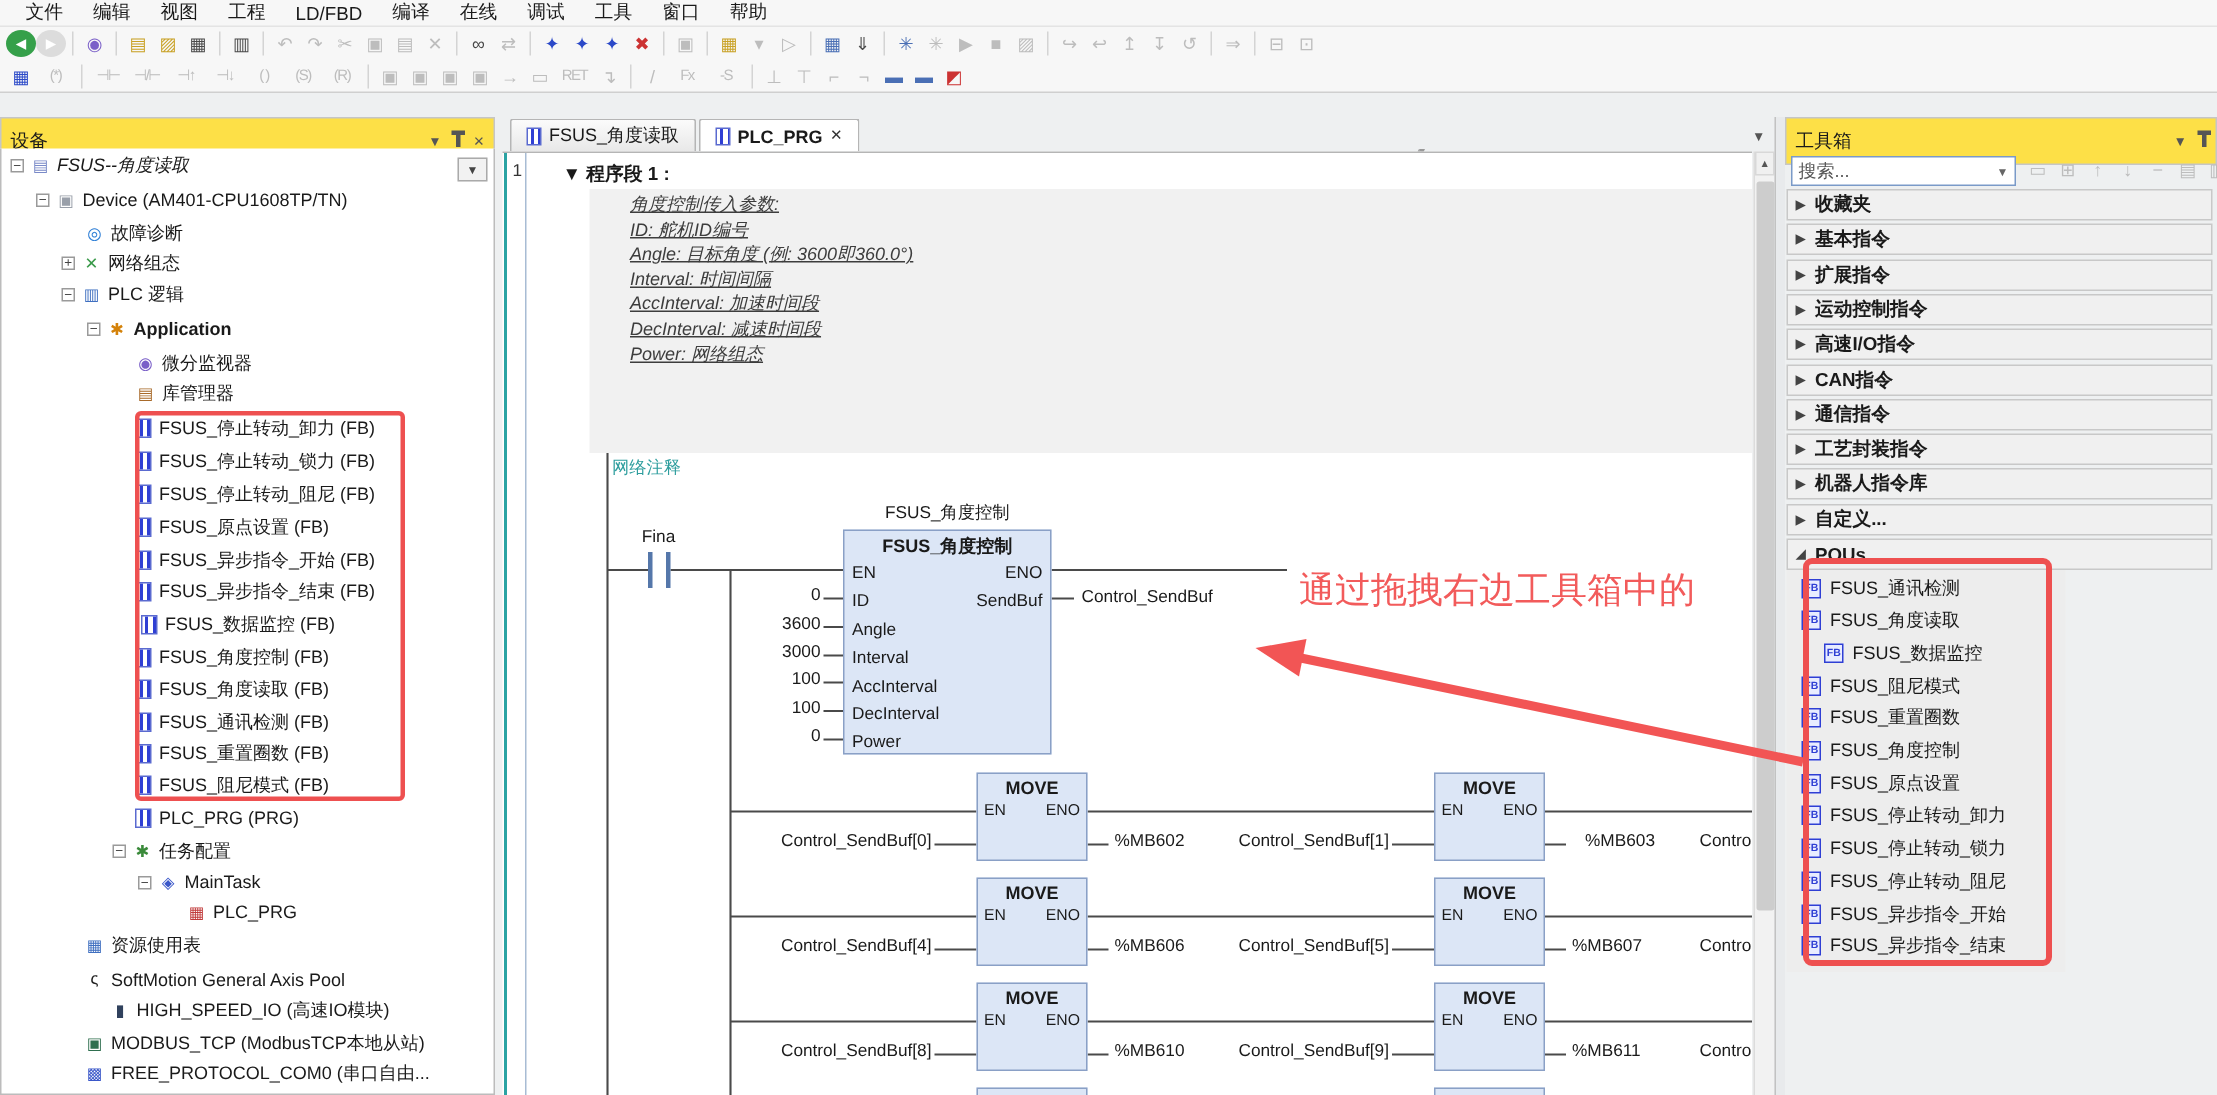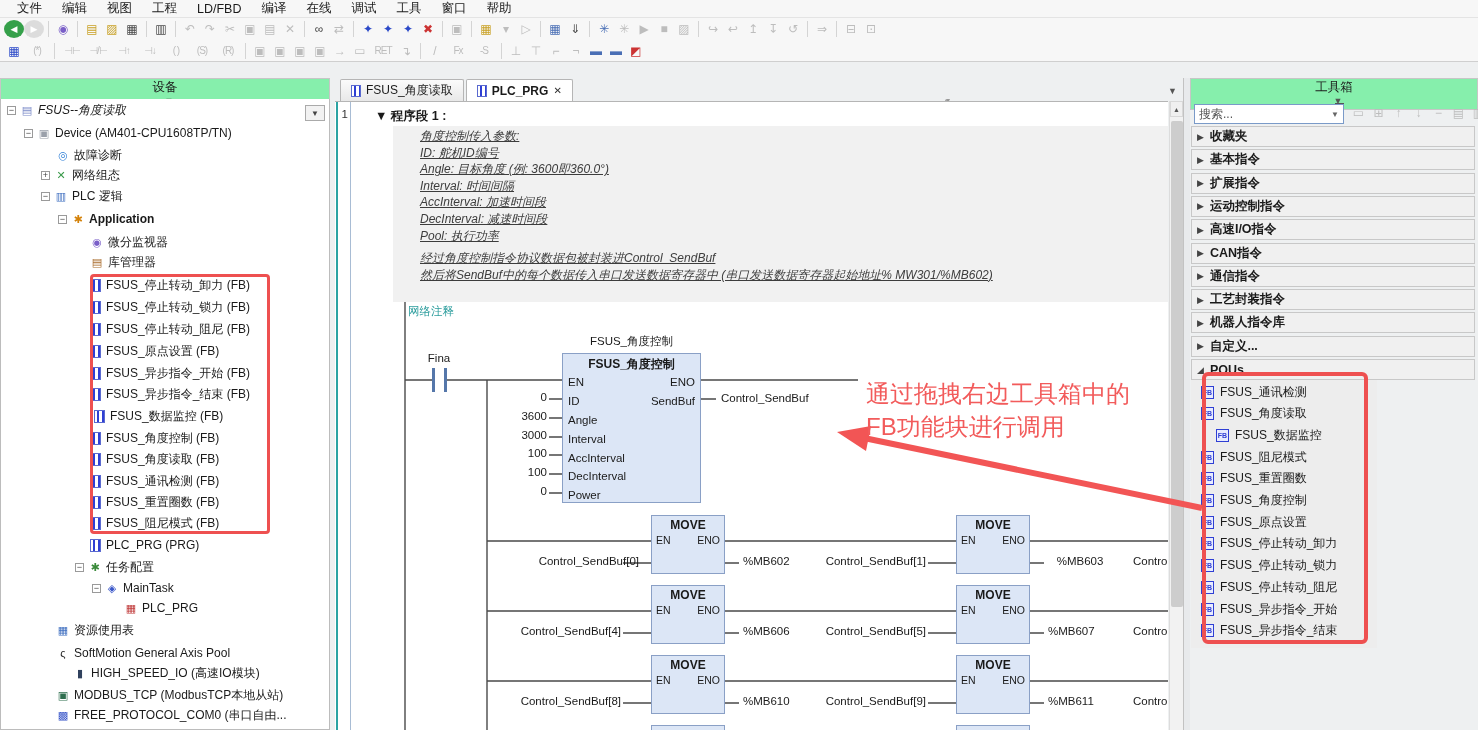--- a/index.html
+++ b/index.html
@@ -14,21 +14,21 @@
   #tb1 { top:18px; } #tb2 { top:40px; border-bottom:1px solid #cfcfcf; }
   .tbi { min-width:20px; height:20px; display:flex; align-items:center; justify-content:center; font-size:12px; border-radius:2px; }
   .tbi.wide { min-width:26px; font-size:10px; letter-spacing:-1px; }
   .tb-sep { width:1px; height:16px; background:#d4d4d4; margin:0 4px; }
   .dis{color:#bdbdbd} .c-dark{color:#4a4a4a} .c-gold{color:#c9a227} .c-blue{color:#2b49c8}
   .c-red{color:#cc3333} .c-steel{color:#4a6fb5} .c-purple{color:#7a5fc8}
   .nav{width:18px; height:18px; border-radius:50%; color:#fff; font-size:9px; }
   .on-grn{background:#35a04a} .off-nav{background:#dcdcdc}
 
   
-  .phead { position:absolute; height:32px; background:#86efac; border:1px solid #c6c6c6; display:flex; align-items:center; padding:0 6px; font-size:12.5px;flex-direction:column; }
+  .phead { position:absolute; height:32px; background:#fde047; border:1px solid #c6c6c6; display:flex; align-items:center; padding:0 6px; font-size:12.5px; }
   .phead .sp { flex:1; }
   .phico { color:#555; font-size:9px; margin-left:8px; }
   .pin { width:3px; height:8px; background:#555; position:relative; margin-left:10px; }
   .pin::after { content:""; position:absolute; top:-3px; left:-3px; width:9px; height:3px; background:#555; }
 
   
   #left-panel { position:absolute; left:0; top:99px; width:330px; height:631px; background:#fff; border:1px solid #bcbcbc; border-top:none; overflow:hidden; }
   .trow { position:absolute; height:20px; display:flex; align-items:center; white-space:nowrap; }
   .texp { width:9px; height:9px; border:1px solid #9a9a9a; background:#fff; font-size:9px; line-height:7px; text-align:center; color:#444; margin-right:4px; flex:none; }
   .gi { width:14px; margin-right:4px; text-align:center; flex:none; font-size:11px; }
@@ -365,25 +365,21 @@
       <span>程序段  1 :</span>
     </div>
     <div id="cmt-rect"></div>
     <div class="cmt" style="position:absolute;left:85px;top:26px;" id="cmt1">
         <div>角度控制传入参数: </div>
         <div>ID: 舵机ID编号</div>
         <div>Angle: 目标角度 (例: 3600即360.0°) </div>
         <div>Interval: 时间间隔</div>
         <div>AccInterval: 加速时间段</div>
         <div>DecInterval: 减速时间段</div>
-        <div>Pool: 执行功率</div>
-      </div>
-    <div class="cmt" style="position:absolute;left:85px;top:148px;" id="cmt2">
-        <div>经过角度控制指令协议数据包被封装进Control_SendBuf</div>
-        <div>然后将SendBuf中的每个数据传入串口发送数据寄存器中 (串口发送数据寄存器起始地址% MW301/%MB602) </div>
+        <div>Power: 网络组态</div>
       </div>
     <div class="lab" style="left:73px;top:202px;color:#2e9e9e;">网络注释</div>
     <svg id="wires" width="833" height="629" style="position:absolute;left:0;top:0;">
         <path d="M70,200V629M152,278V629M70,278H97M112,278H227M366,278H523M366,297H381M214,297H227M214,316H227M214,335H227M214,353H227M214,372H227M214,391H227M152,439H316M390,439H621M695,439H833M288,461H316M390,461H404M593,461H621M695,461H709M152,509H316M390,509H621M695,509H833M288,531H316M390,531H404M593,531H621M695,531H709M152,579H316M390,579H621M695,579H833M288,601H316M390,601H404M593,601H621M695,601H709" stroke="#4a4a4a" stroke-width="1.4" fill="none"></path>
       </svg>
     <div id="ladder">
         <div class="lab" style="left: 80px; top: 250px; width: 48px; text-align: center;">Fina</div>
         <div class="contact" style="left: 97px; top: 266px;"></div>
         <div class="contact" style="left: 109px; top: 266px;"></div>
         <div class="lab" style="left: 227px; top: 232px; width: 139px; text-align: center;">FSUS_角度控制</div>
@@ -427,21 +423,21 @@
             <span>ENO</span>
           </div>
         </div>
         <div class="blk" style="left: 621px; top: 413px; width: 74px; height: 59px;">
           <div class="bt">MOVE</div>
           <div class="mvrow">
             <span>EN</span>
             <span>ENO</span>
           </div>
         </div>
-        <div class="lab r" style="left: 168px; top: 453px; width: 136px;">Control_SendBuf[0]</div>
+        <div class="lab r" style="left: 150px; top: 453px; width: 136px;">Control_SendBuf[0]</div>
         <div class="lab" style="left: 408px; top: 453px; width: 70px;">%MB602</div>
         <div class="lab r" style="left: 455px; top: 453px; width: 136px;">Control_SendBuf[1]</div>
         <div class="lab" style="left: 713px; top: 453px; width: 64px; text-align: center;">%MB603</div>
         <div class="lab" style="left: 798px; top: 453px; width: 40px;">Control_S</div>
         <div class="blk" style="left: 316px; top: 483px; width: 74px; height: 59px;">
           <div class="bt">MOVE</div>
           <div class="mvrow">
             <span>EN</span>
             <span>ENO</span>
           </div>
@@ -600,18 +596,17 @@
       </div>
       <div class="pou-item" style="top: 240.7px;">
         <span class="i-fb2">FB</span>
         <span>FSUS_异步指令_结束</span>
       </div>
     </div>
 
   <div class="red-box" style="left:90px;top:274px;width:180px;height:260px;"></div>
   <div class="red-box" style="left:1202px;top:372px;width:166px;height:272px;border-width:4px;border-radius:6px;"></div>
   <div class="red-note" style="left:866px;top:378px;font-size:24px;">通过拖拽右边工具箱中的</div>
-  <div class="red-note" style="left:866px;top:411px;font-size:24px;">FB功能块进行调用</div>
   <svg id="red-svg" width="1478" height="730">
     <line x1="1202" y1="508" x2="864" y2="438" stroke="#f25555" stroke-width="6"></line>
     <polygon points="837,432 871,426 866,451" fill="#f25555"></polygon>
   </svg>
 </div>
 
 </body></html>

